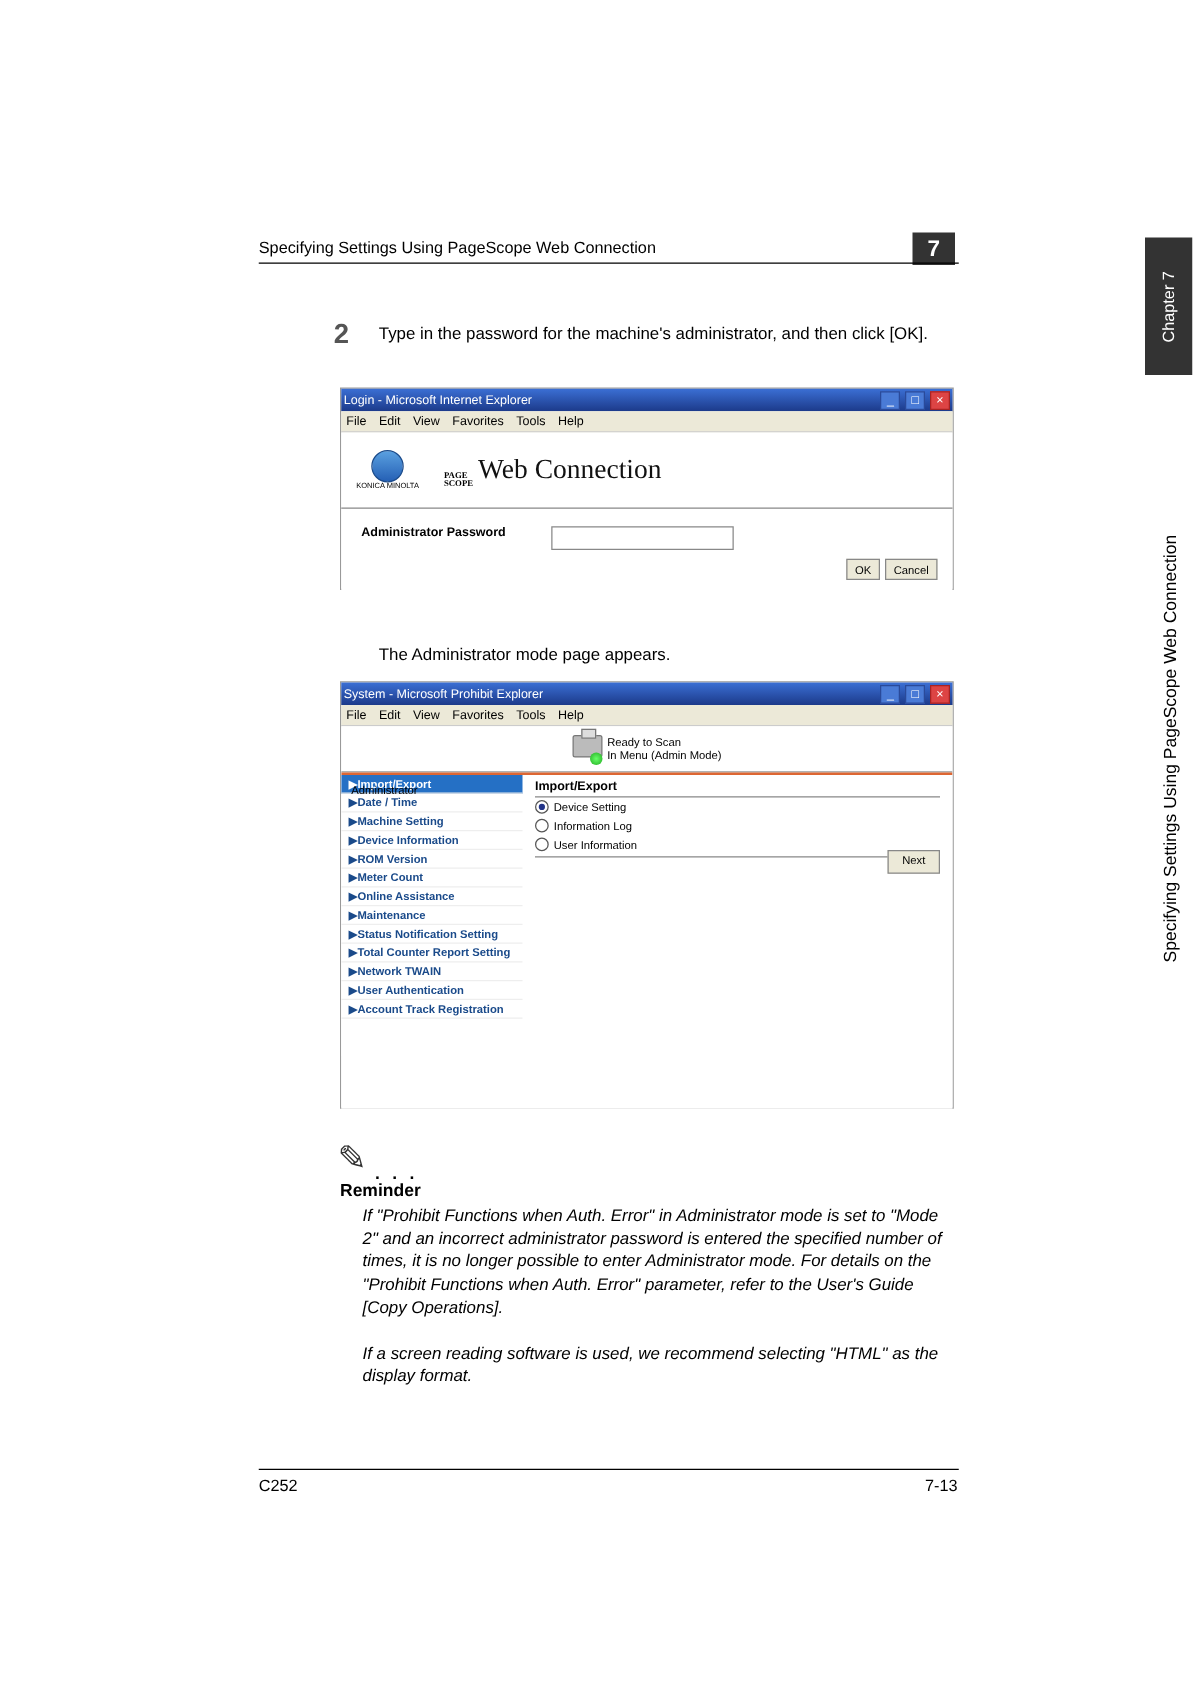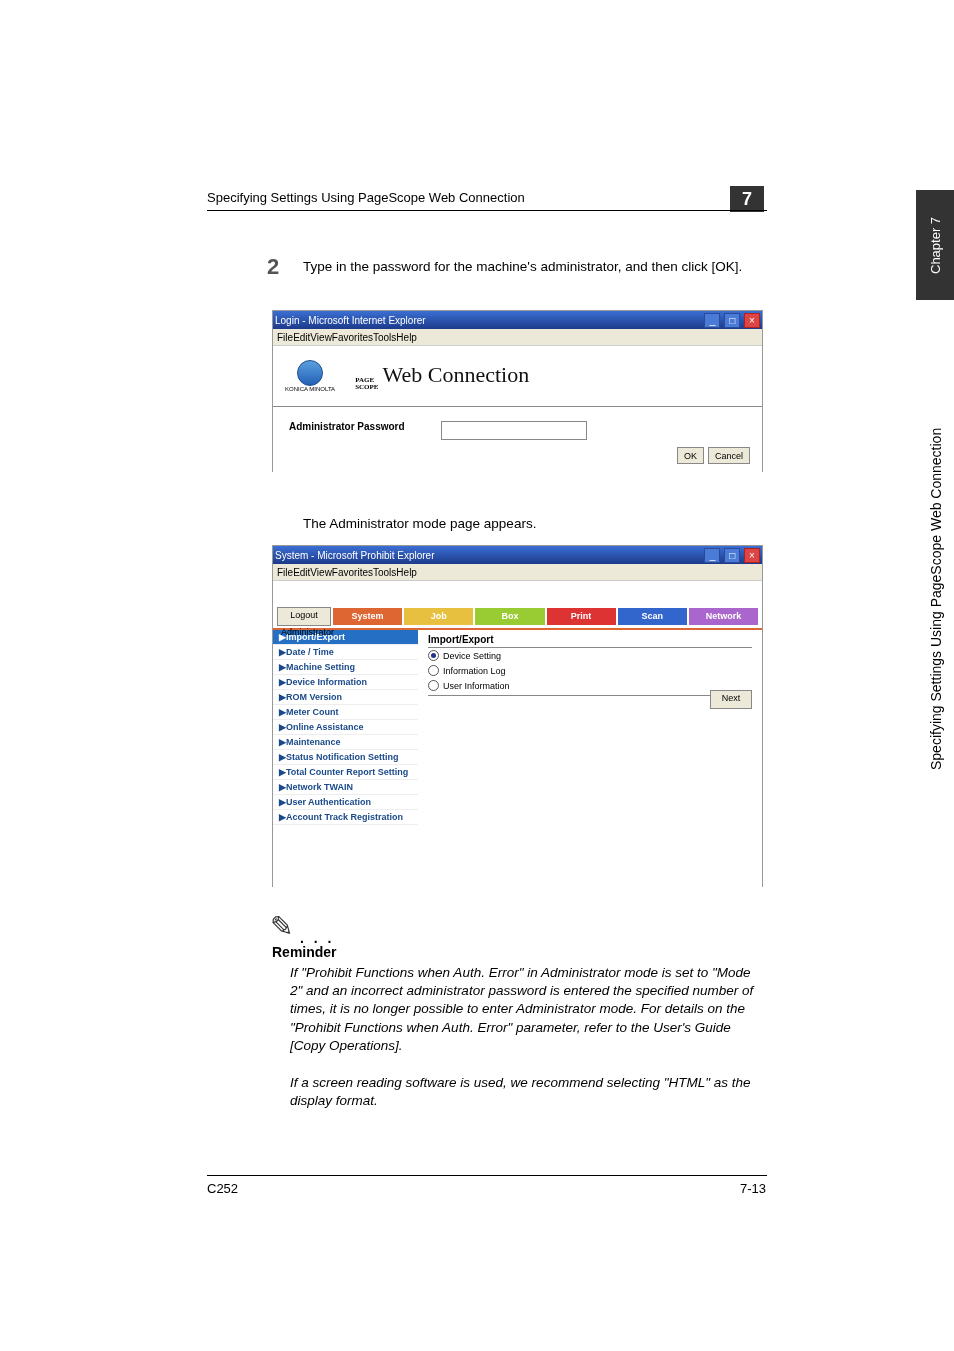--- a/index.html
+++ b/index.html
@@ -117,20 +117,21 @@
     line-height: 13px;
     font-family: sans-serif;
   }
   .ctrl-min, .ctrl-max { background: #4a7bd6; color: #fff; border: 1px solid #2a4a9a; }
   .ctrl-close { background: #d44; color: #fff; border: 1px solid #a22; }
   .menubar {
     background: #ece9d8;
     height: 16px;
     padding: 0 4px;
     display: flex;
+    gap: 10px;
     align-items: center;
     font-size: 10px;
     color: #000;
     border-bottom: 1px solid #ccc;
   }
   .win1-body {
     background: #fff;
     height: calc(100% - 34px);
     position: relative;
   }
@@ -510,30 +511,31 @@
     </div>
     <div class="menubar">
       <span>File</span>
       <span>Edit</span>
       <span>View</span>
       <span>Favorites</span>
       <span>Tools</span>
       <span>Help</span>
     </div>
     <div class="win2-body">
+      <div class="status-row">
+        <div class="printer-icon">
+          <div class="printer-shape"></div>
+          <div class="green-dot"></div>
+        </div>
+        <div style="display:flex; flex-direction:column;">
+          <span>Ready to Scan</span>
+          <span>In Menu (Admin Mode)</span>
+        </div>
+      </div>
       <div class="admin-label">Administrator</div>
-      <div class="tab-row">
-        <div class="logout-btn">Logout</div>
-        <div class="tab active">System</div>
-        <div class="tab job">Job</div>
-        <div class="tab box">Box</div>
-        <div class="tab print">Print</div>
-        <div class="tab scan">Scan</div>
-        <div class="tab network">Network</div>
-      </div>
       <div class="content-row">
         <div class="left-nav">
           <div class="nav-item active">▶Import/Export</div>
           <div class="nav-item">▶Date / Time</div>
           <div class="nav-item">▶Machine Setting</div>
           <div class="nav-item">▶Device Information</div>
           <div class="nav-item">▶ROM Version</div>
           <div class="nav-item">▶Meter Count</div>
           <div class="nav-item">▶Online Assistance</div>
           <div class="nav-item">▶Maintenance</div>

